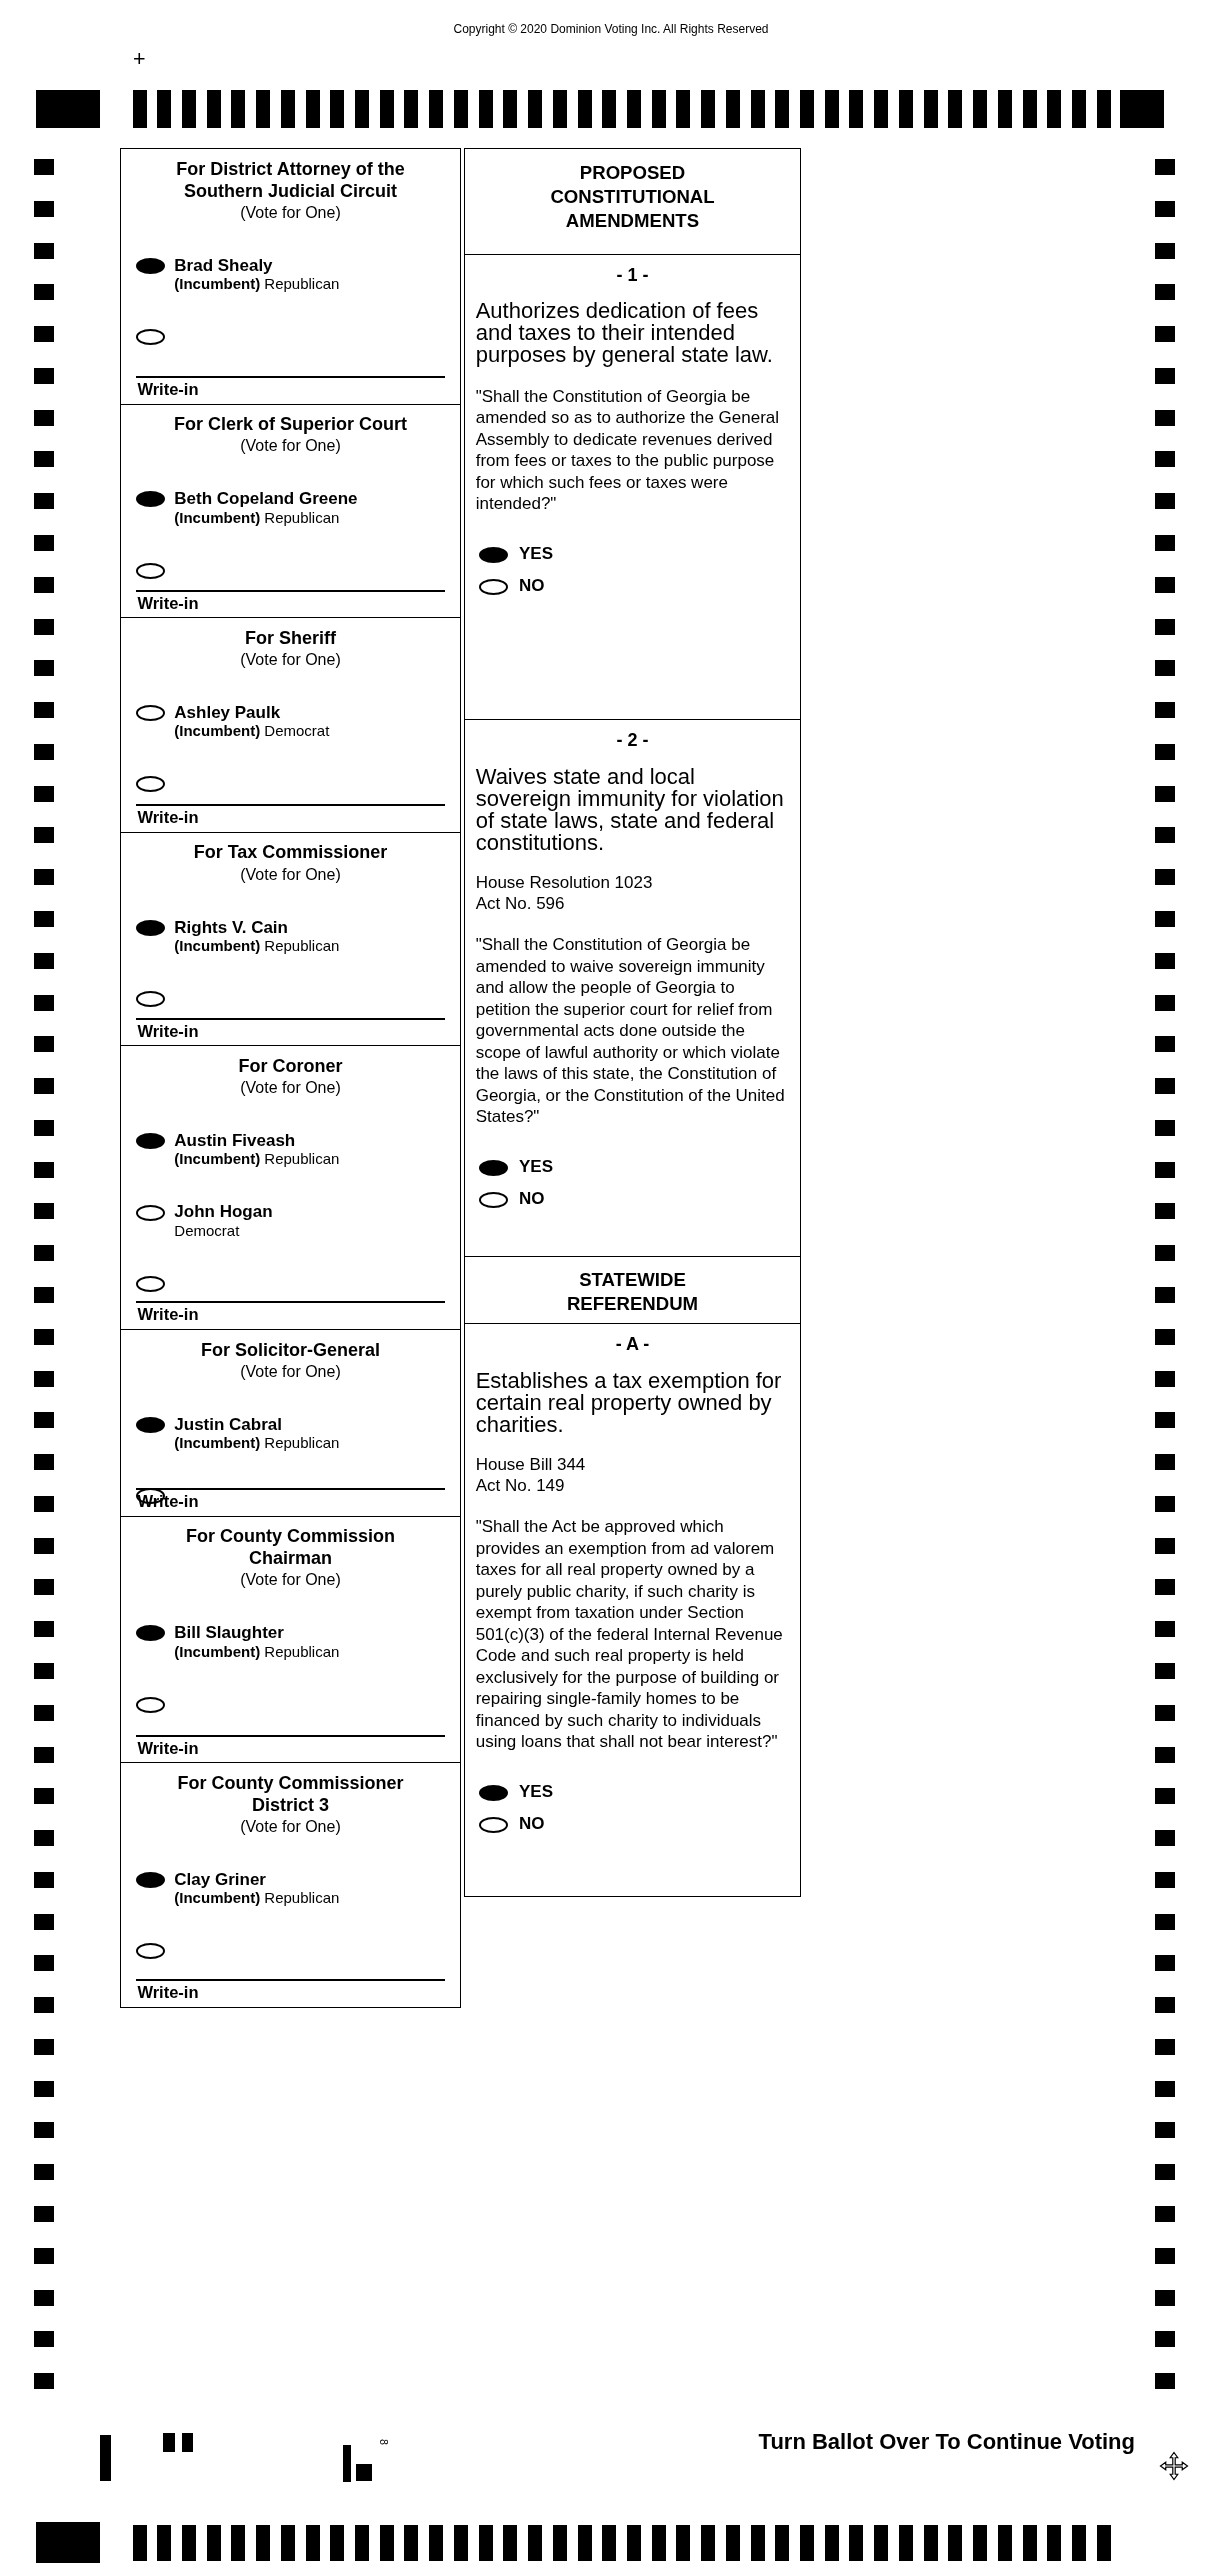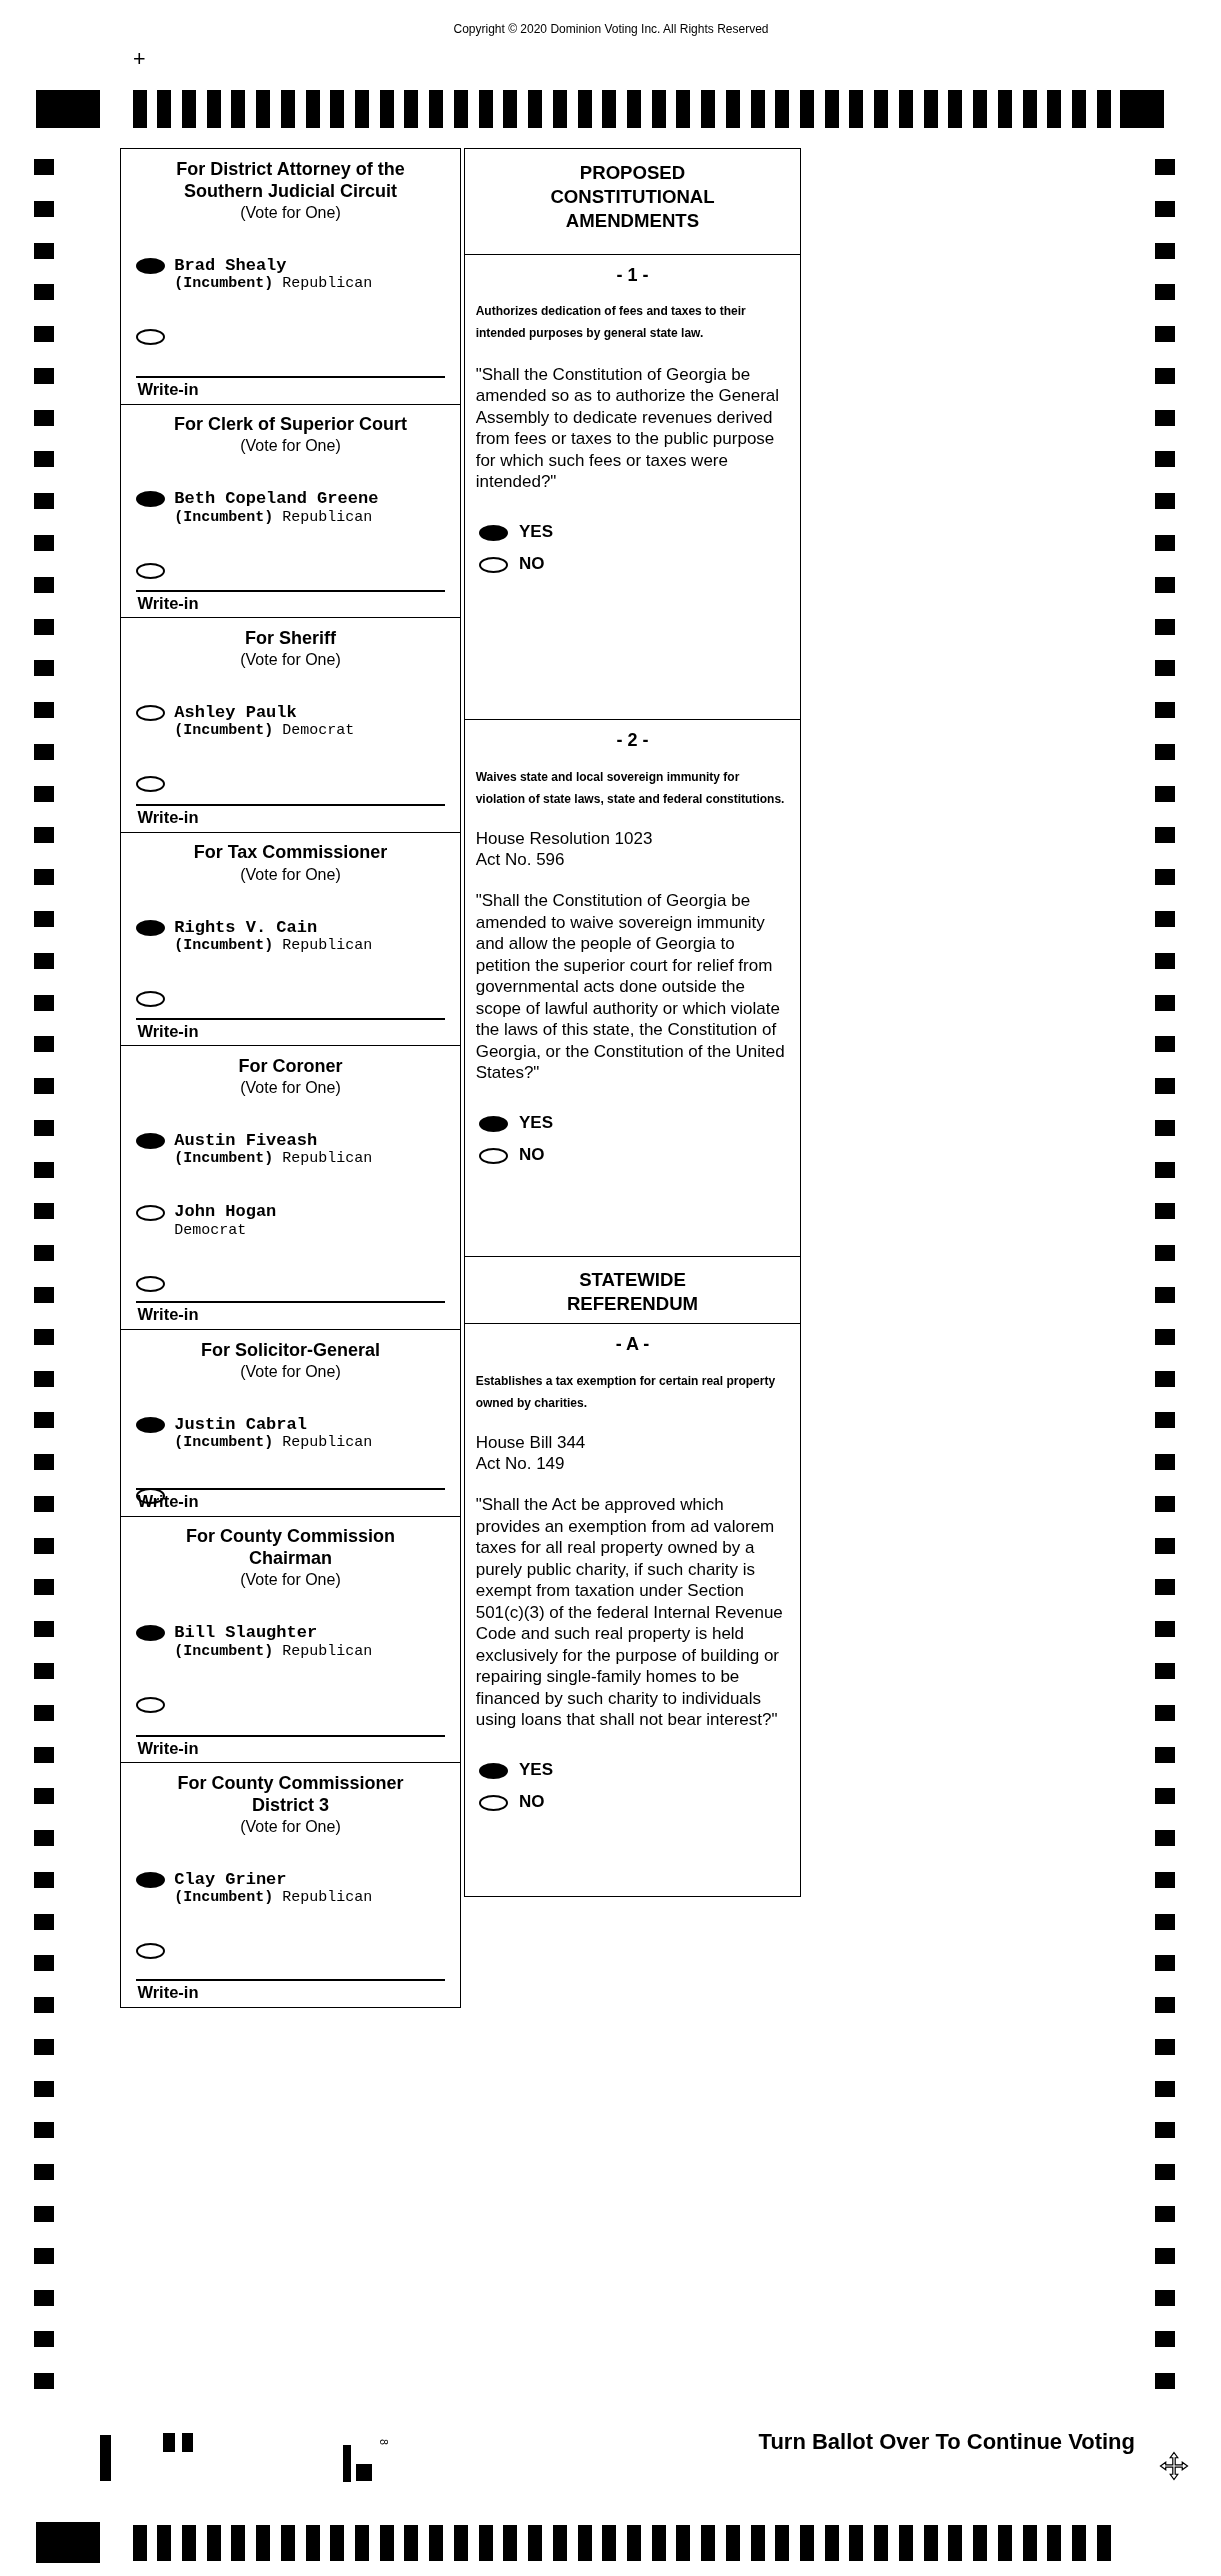--- a/index.html
+++ b/index.html
@@ -17,31 +17,31 @@
   .left-col { left:120px; width:341px; }
   .right-col { left:464px; width:337px; }
   .box { border:1.4px solid #000; background:#fff; position:relative; overflow:hidden; }
   .box + .box { margin-top:-1.4px; }
 
   .contest-title { margin-top:8.6px; padding:0 14.3px; font-size:18px; font-weight:bold; text-align:center; line-height:22px; }
   .contest-instruction { text-align:center; font-size:16px; margin-top:2.1px; }
   .candidate { display:flex; align-items:flex-start; margin:34px 8.6px 0 15px; }
   .oval { width:29px; height:16px; border:2.1px solid #000; border-radius:50%; flex:none; margin-top:2.1px; background:#fff; display:inline-block; }
   .oval.filled { background:#000; }
-  .cand-text { margin-left:9.3px;font-family:Liberation Mono, monospace; }
+  .cand-text { margin-left:9.3px; }
   .cand-name { font-size:17px; font-weight:bold; line-height:19.3px; }
   .cand-party { font-size:15px; line-height:18px; }
   .cand-party b { font-weight:bold; }
   .write-in { position:absolute; left:15px; right:15px; bottom:1.4px; border-top:2.1px solid #000; }
   .write-label { font-weight:bold; font-size:16.5px; padding:2.1px 0 3.6px 1.4px; }
 
   .section-header-box { text-align:center; padding-top:11.5px; }
   .sh-line { font-size:18.6px; font-weight:bold; line-height:24px; }
   .measure-number { text-align:center; font-weight:bold; font-size:18px; margin-top:10px; }
-  .measure-summary { font-weight:bold; font-size:12px; line-height:22px; margin:14.3px 10.7px 0 10.7px; }
+  .measure-summary { font-weight:normal; font-size:22px; line-height:22px; margin:14.3px 10.7px 0 10.7px; }
   .measure-authority { font-size:17px; line-height:21px; margin:18.6px 10.7px 0 10.7px; }
   .measure-question { font-size:17px; line-height:21.5px; margin:20px 10.7px 0 10.7px; }
   .choice { display:flex; align-items:center; margin:12px 0 0 14.3px; }
   .choice.first { margin-top:29px; }
   .choice-label { font-size:17px; font-weight:bold; margin-left:10.7px; }
 
   .footer-mark { position:absolute; background:#000; }
   .footer-mini-label { position:absolute; left:381px; top:2436px; font-size:10.7px; transform:rotate(90deg); }
   .turn-over { position:absolute; right:87px; top:2429px; font-size:22px; font-weight:bold; }
   .nav-cross { position:absolute; left:1159px; top:2451px; }

